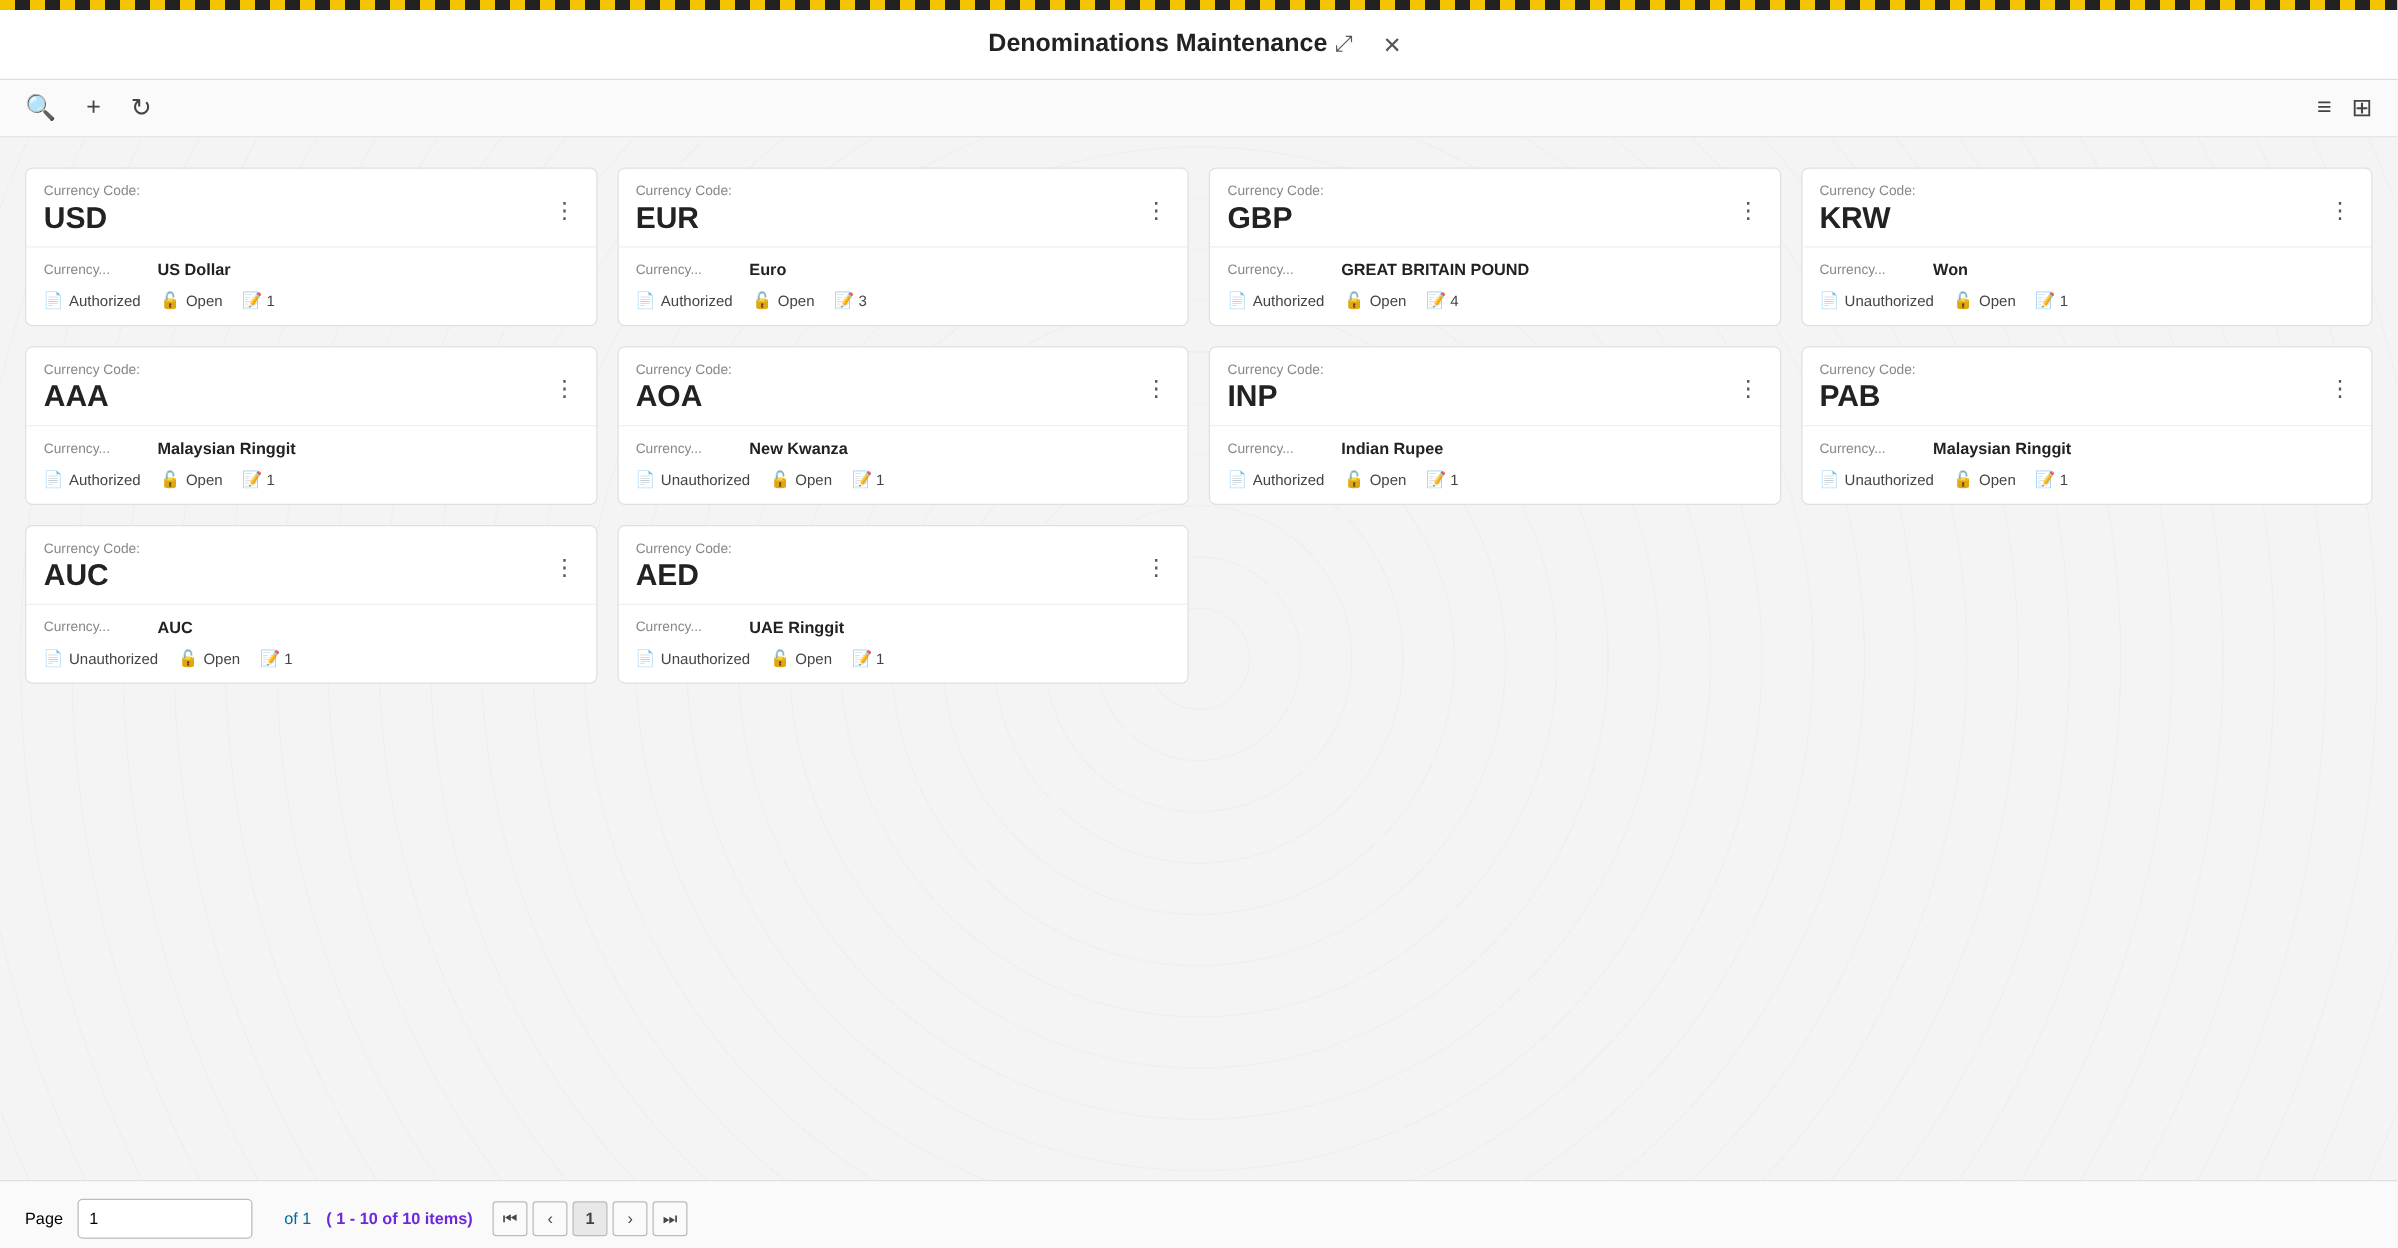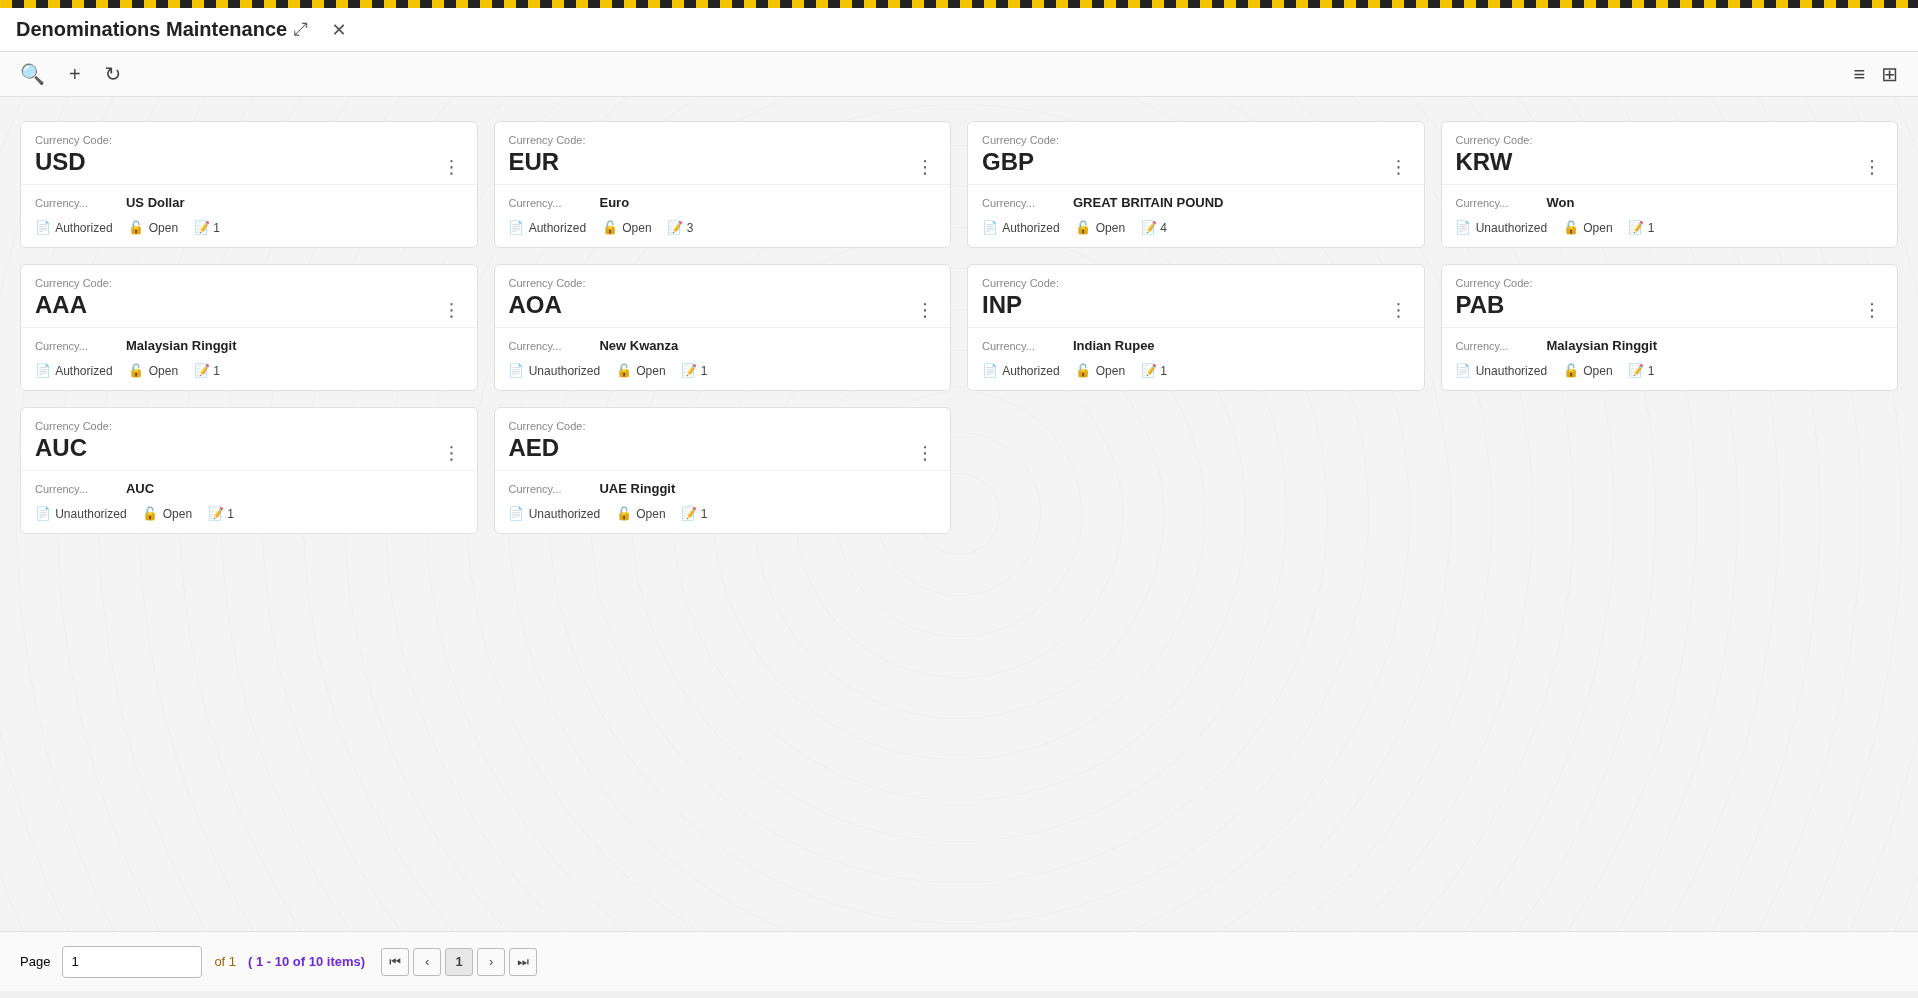--- a/index.html
+++ b/index.html
@@ -6,25 +6,25 @@
     body {
       font-family: Arial, sans-serif;
       background: #f0f0f0;
       min-height: 998px;
       width: 1918px;
       overflow-x: hidden;
     }
     .title-bar {
       display: flex;
       align-items: center;
-      justify-content: flex-start;
+      justify-content: center;
       padding: 0 16px;
       background: #fff;
       border-bottom: 1px solid #ddd;
-      height: 44px;
+      height: 56px;
     }
     .title-bar-left {
       font-size: 20px;
       font-weight: bold;
       color: #222;
     }
     .title-bar-right {
       display: flex;
       gap: 12px;
       align-items: center;
@@ -95,21 +95,21 @@
     .card {
       background: #fff;
       border-radius: 6px;
       border: 1px solid #e0e0e0;
       overflow: hidden;
     }
     .card-header {
       padding: 12px 14px 8px 14px;
       border-bottom: 1px solid #efefef;
       display: flex;
-      align-items: flex-end;
+      align-items: center;
       justify-content: space-between;
     }
     .card-header-left {}
     .card-code-label {
       font-size: 11px;
       color: #888;
     }
     .card-code-value {
       font-size: 24px;
       font-weight: 600;
@@ -184,21 +184,22 @@
       width: 140px;
       height: 32px;
       border: 1px solid #bbb;
       border-radius: 4px;
       padding: 0 8px;
       font-size: 13px;
       text-align: left;
     }
     .page-of {
       font-size: 13px;
-      color: #a16207;
+      color: #0369a1;
+      margin-left: 13px;
     }
     .page-info {
       font-size: 13px;
       color: #6d28d9;
       font-weight: bold;
     }
     .page-nav-btns {
       display: flex;
       gap: 4px;
       align-items: center;

